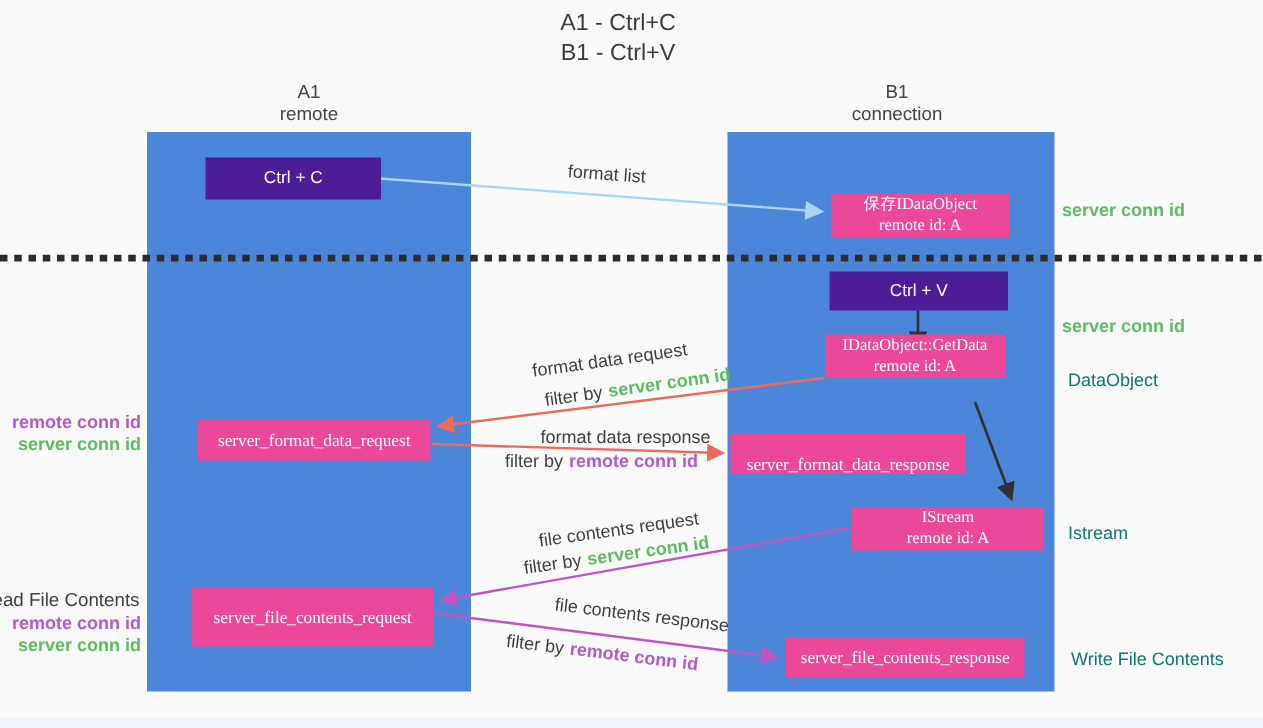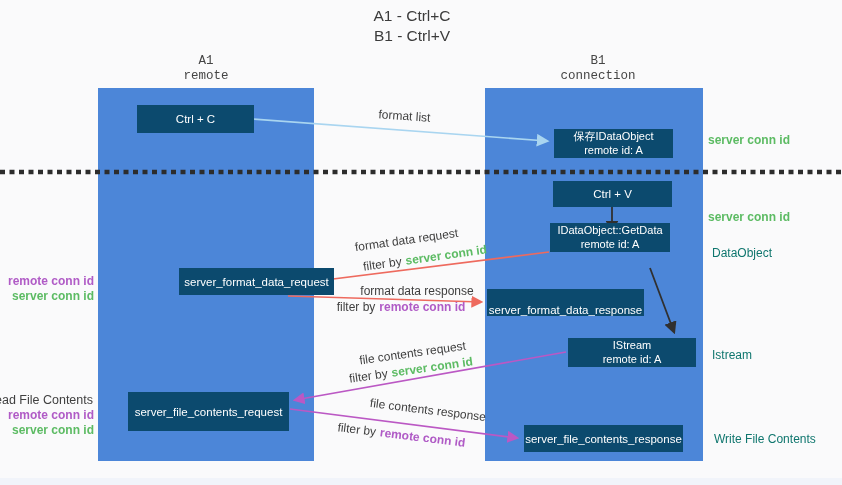--- a/index.html
+++ b/index.html
@@ -4,42 +4,42 @@
 <style>
   * { margin:0; padding:0; box-sizing:border-box; }
   html,body { width:842px; height:485px; overflow:hidden; }
   body { font-family:"Liberation Sans", sans-serif; background:#fafafb; position:relative; }
   .stage { position:absolute; inset:0; width:842px; height:485px; }
 
   .title { position:absolute; left:312px; top:6px; width:200px; text-align:center;
            font-size:15.5px; line-height:20px; color:#3b3b3b; }
 
   .lane-header { position:absolute; width:120px; text-align:center; font-size:12.5px;
-                 line-height:15px; color:#454545;font-family:Liberation Mono, monospace; }
+                 line-height:15px; color:#454545; }
   .lane-header.left { left:146px; top:54px; }
   .lane-header.right { left:538px; top:54px; }
 
   .lane { position:absolute; top:88px; height:373px; background:#4c86d8; }
   .lane.left { left:98px; width:216px; }
   .lane.right { left:485px; width:218px; }
 
   svg.overlay { position:absolute; left:0; top:0; width:842px; height:485px; pointer-events:none; }
 
   .node { position:absolute; display:flex; flex-direction:column; align-items:center;
           justify-content:center; color:#ffffff; text-align:center; }
-  .node.green { background:#0c4a6e; }
-  .node.orange { background:#0c4a6e; }
+  .node.green { background:#4c1d95; }
+  .node.orange { background:#ec4899;font-family:Liberation Serif, serif; }
   .node .l1, .node .l2 { font-size:11px; line-height:13.5px; }
   .node .single { font-size:11.5px; }
 
   #node-ctrl-c   { left:137px; top:105px; width:117px; height:28px; }
   #node-save     { left:554px; top:129px; width:119px; height:29px; }
   #node-ctrl-v   { left:553px; top:181px; width:119px; height:26px; }
   #node-getdata  { left:550px; top:223px; width:120px; height:29px; }
-  #node-fmt-req  { left:132px; top:268px; width:155px; height:27px;margin-left:47px; }
+  #node-fmt-req  { left:132px; top:280px; width:155px; height:27px; }
   #node-fmt-resp { left:487px; top:289px; width:157px; height:27px;justify-content:flex-end; }
   #node-istream  { left:568px; top:338px; width:128px; height:29px; }
   #node-file-req { left:128px; top:392px; width:161px; height:39px; }
   #node-file-resp{ left:524px; top:425px; width:159px; height:27px; }
 
   .mid-label { position:absolute; text-align:center; font-size:12px; color:#3f3f3f;
                white-space:nowrap; }
   .rot-up { transform:rotate(-8deg); }
   .rot-dn { transform:rotate(7deg); }
   .rot-dn-sm { transform:rotate(4deg); }

